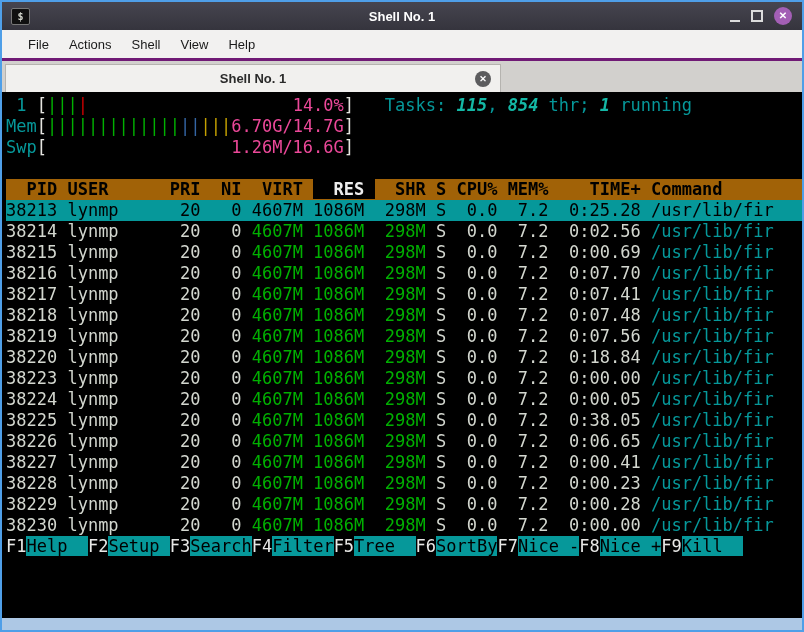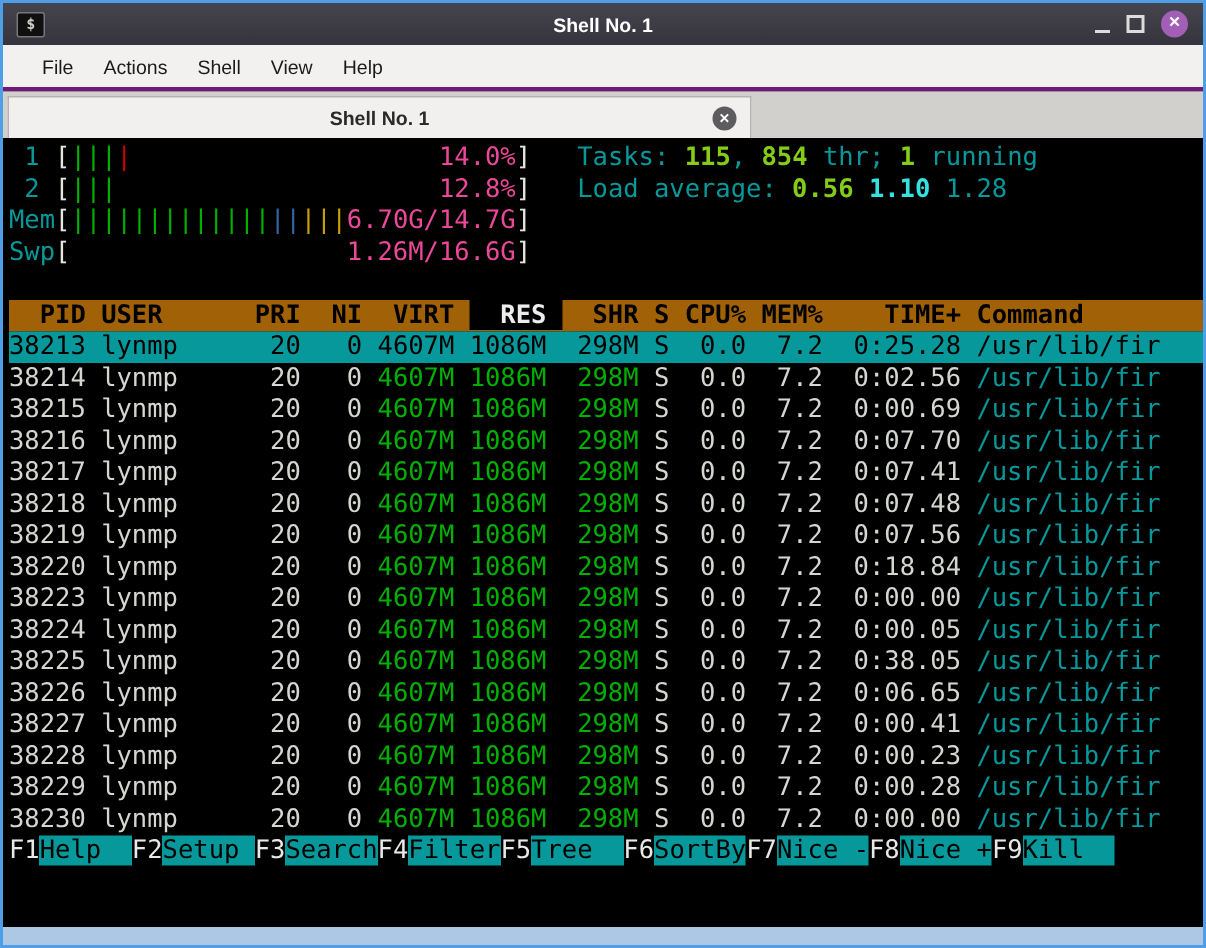--- a/index.html
+++ b/index.html
@@ -23,21 +23,21 @@
   .tab{width:494px;margin-left:3px;background:#f1f0ee;border:1px solid #b5b3af;border-bottom:none;
        display:flex;align-items:center;justify-content:center;position:relative;font-size:13px;font-weight:bold;color:#2a2a2a;}
   .tab-close{position:absolute;right:9px;width:16px;height:16px;border-radius:50%;background:#5c5c5e;color:#fff;
              font-size:9px;line-height:16px;text-align:center;}
   
   .term{flex:1 1 auto;background:#000;padding:3px 0 0 4px;font-family:"DejaVu Sans Mono","Liberation Mono",monospace;
         font-size:17px;line-height:21px;overflow:hidden;}
   .tline{white-space:pre;min-height:21px;height:21px;}
   .c-cyan{color:#06989a;}
   .c-bc{color:#34e2e2;font-weight:bold;}
-  .c-bw{color:#84cc16;font-weight:bold;}
+  .c-bw{color:#14b8a6;font-weight:bold;font-style:italic;}
   .c-green{color:#00b000;}
   .c-red{color:#cc0000;}
   .c-blue{color:#3465a4;}
   .c-yellow{color:#c4a000;}
   .c-dim{color:#ec4899;}
   .c-fg{color:#d3d7cf;}
   .c-teal{color:#06989a;}
   .c-br{color:#e6e6e1;}
   .hrow{background:#a16207;}
   .hrow span{color:#000;font-weight:bold;}
@@ -79,21 +79,20 @@
 
   <div class="tabbar">
     <div class="tab">
       <span>Shell No. 1</span>
       <span class="tab-close"><span>✕</span></span>
     </div>
   </div>
 
   <div class="term" id="term">
       <div class="tline"><span class="c-cyan"> 1 </span><span class="c-br">[</span><span class="c-green">|||</span><span class="c-red">|</span><span>                    </span><span class="c-dim">14.0%</span><span class="c-br">]</span><span>   </span><span class="c-cyan">Tasks: </span><span class="c-bw">115</span><span class="c-cyan">, </span><span class="c-bw">854</span><span class="c-cyan"> thr; </span><span class="c-bw">1</span><span class="c-cyan"> running</span></div>
-      <div class="tline"><span class="c-cyan"> 2 </span><span class="c-br">[</span><span class="c-green">|||</span><span>                     </span><span class="c-dim">12.8%</span><span class="c-br">]</span><span>   </span><span class="c-cyan">Load average: </span><span class="c-bw">0.56 </span><span class="c-bc">1.10 </span><span class="c-cyan">1.28</span></div>
       <div class="tline"><span class="c-cyan">Mem</span><span class="c-br">[</span><span class="c-green">|||||||||||||</span><span class="c-blue">||</span><span class="c-yellow">|||</span><span></span><span class="c-dim">6.70G/14.7G</span><span class="c-br">]</span></div>
       <div class="tline"><span class="c-cyan">Swp</span><span class="c-br">[</span><span>                  </span><span class="c-dim">1.26M/16.6G</span><span class="c-br">]</span></div>
       <div class="tline"></div>
       <div class="tline hrow"><span>  PID </span><span>USER      </span><span>PRI </span><span> NI </span><span> VIRT </span><span class="hsort">  RES </span><span>  SHR </span><span>S </span><span>CPU% </span><span>MEM% </span><span>   TIME+ </span><span>Command</span></div>
       <div class="tline selrow"><span class="c-fg">38213 </span><span class="c-fg">lynmp     </span><span class="c-fg"> 20 </span><span class="c-fg">  0 </span><span class="c-green">4607M </span><span class="c-green">1086M </span><span class="c-green"> 298M </span><span class="c-fg">S </span><span class="c-fg"> 0.0 </span><span class="c-fg"> 7.2 </span><span class="c-fg"> 0:25.28 </span><span class="c-teal">/usr/lib/fir</span></div>
       <div class="tline"><span class="c-fg">38214 </span><span class="c-fg">lynmp     </span><span class="c-fg"> 20 </span><span class="c-fg">  0 </span><span class="c-green">4607M </span><span class="c-green">1086M </span><span class="c-green"> 298M </span><span class="c-fg">S </span><span class="c-fg"> 0.0 </span><span class="c-fg"> 7.2 </span><span class="c-fg"> 0:02.56 </span><span class="c-teal">/usr/lib/fir</span></div>
       <div class="tline"><span class="c-fg">38215 </span><span class="c-fg">lynmp     </span><span class="c-fg"> 20 </span><span class="c-fg">  0 </span><span class="c-green">4607M </span><span class="c-green">1086M </span><span class="c-green"> 298M </span><span class="c-fg">S </span><span class="c-fg"> 0.0 </span><span class="c-fg"> 7.2 </span><span class="c-fg"> 0:00.69 </span><span class="c-teal">/usr/lib/fir</span></div>
       <div class="tline"><span class="c-fg">38216 </span><span class="c-fg">lynmp     </span><span class="c-fg"> 20 </span><span class="c-fg">  0 </span><span class="c-green">4607M </span><span class="c-green">1086M </span><span class="c-green"> 298M </span><span class="c-fg">S </span><span class="c-fg"> 0.0 </span><span class="c-fg"> 7.2 </span><span class="c-fg"> 0:07.70 </span><span class="c-teal">/usr/lib/fir</span></div>
       <div class="tline"><span class="c-fg">38217 </span><span class="c-fg">lynmp     </span><span class="c-fg"> 20 </span><span class="c-fg">  0 </span><span class="c-green">4607M </span><span class="c-green">1086M </span><span class="c-green"> 298M </span><span class="c-fg">S </span><span class="c-fg"> 0.0 </span><span class="c-fg"> 7.2 </span><span class="c-fg"> 0:07.41 </span><span class="c-teal">/usr/lib/fir</span></div>
       <div class="tline"><span class="c-fg">38218 </span><span class="c-fg">lynmp     </span><span class="c-fg"> 20 </span><span class="c-fg">  0 </span><span class="c-green">4607M </span><span class="c-green">1086M </span><span class="c-green"> 298M </span><span class="c-fg">S </span><span class="c-fg"> 0.0 </span><span class="c-fg"> 7.2 </span><span class="c-fg"> 0:07.48 </span><span class="c-teal">/usr/lib/fir</span></div>

